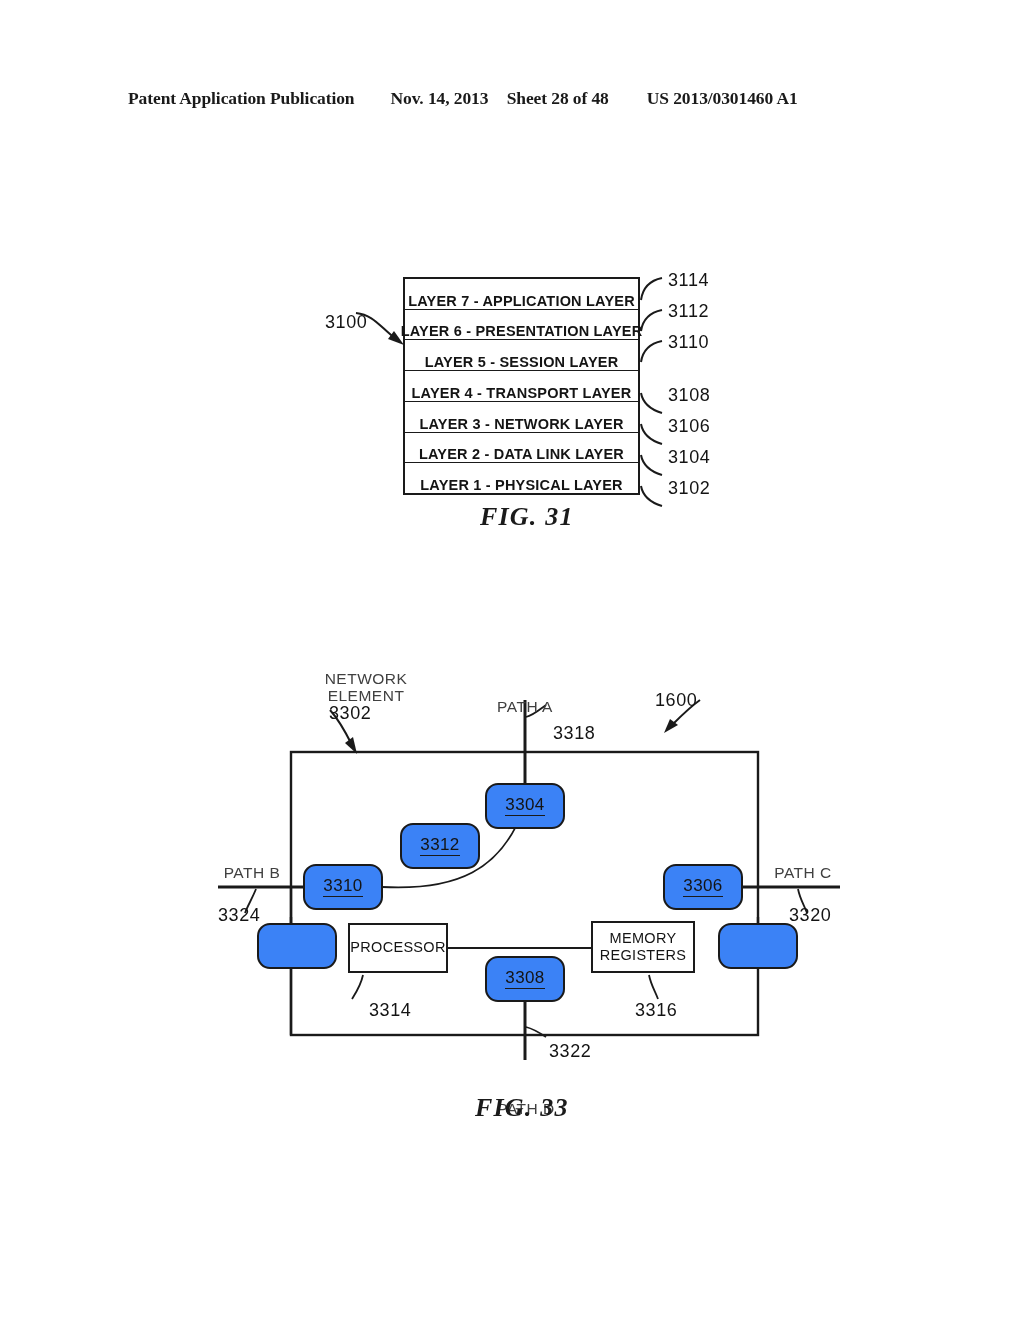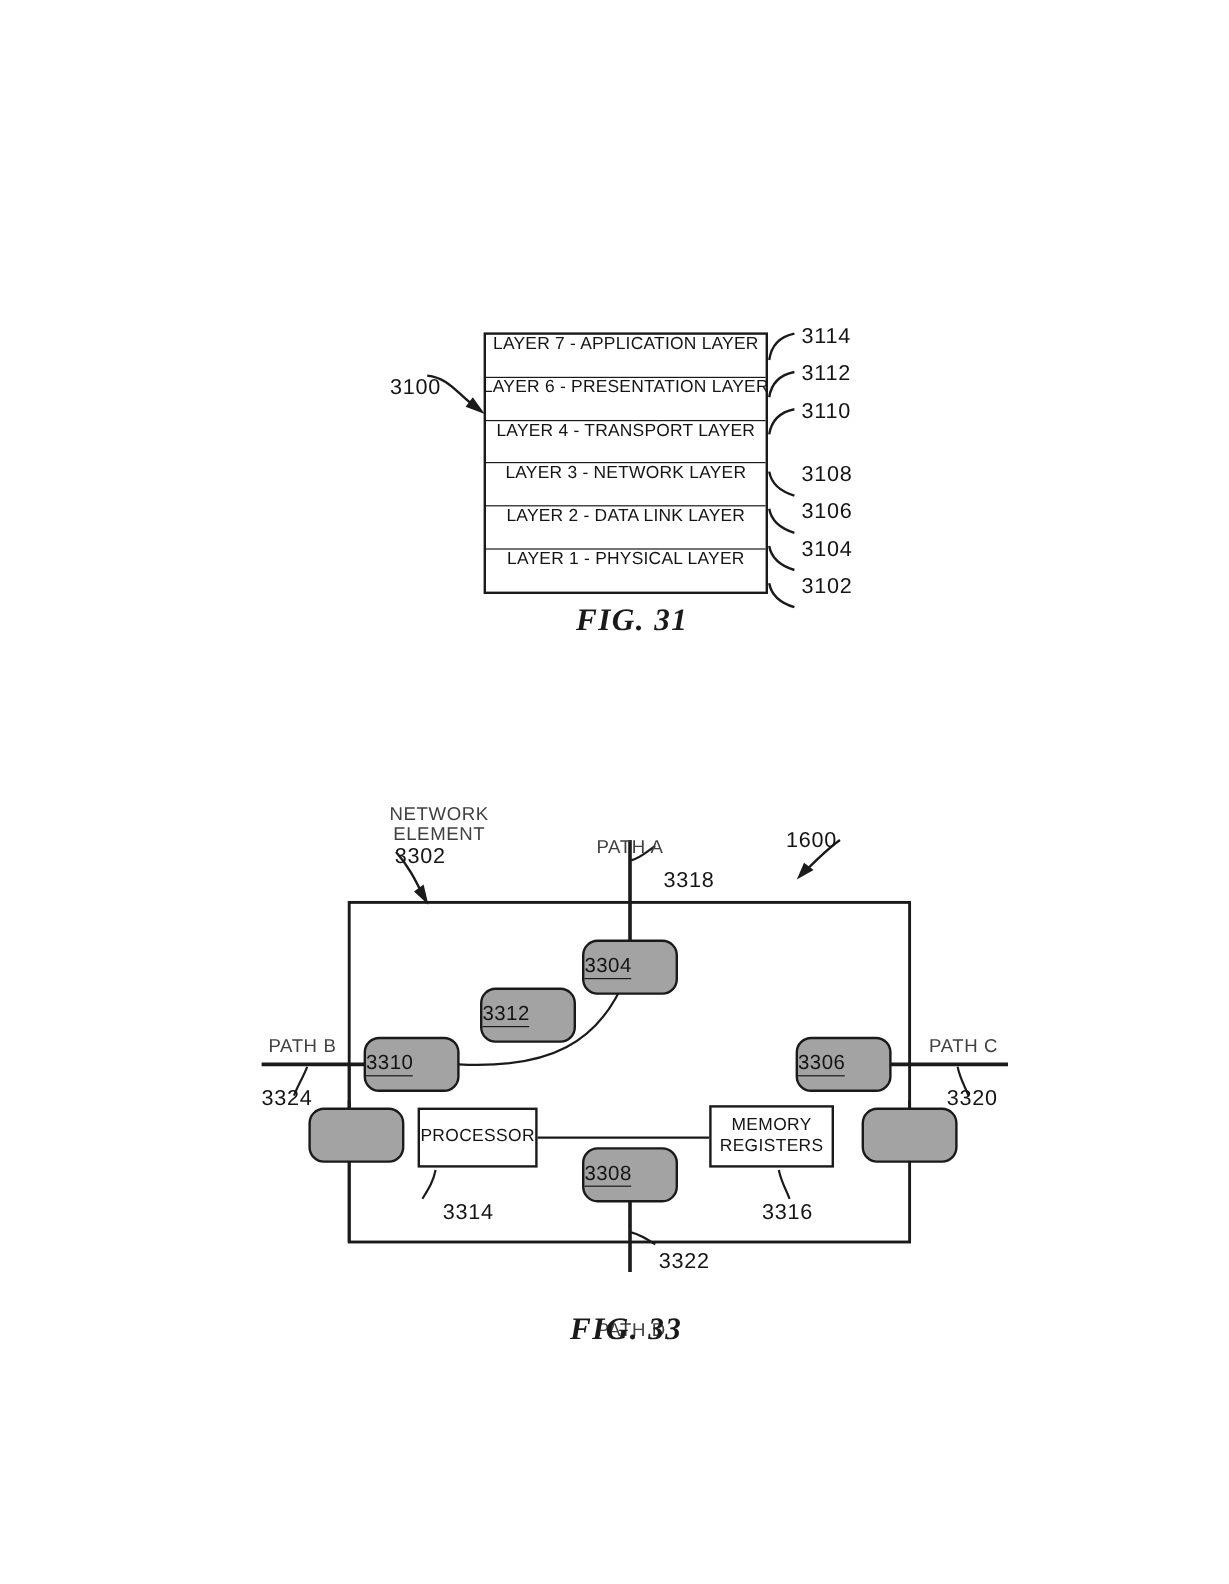--- a/index.html
+++ b/index.html
@@ -72,26 +72,27 @@
     border: 2px solid #1a1a1a;
     box-sizing: border-box;
     display: flex;
     flex-direction: column;
   }
   #fig31-stack .layer {
     flex: 1 1 0;
     border-bottom: 1.6px solid #1a1a1a;
     box-sizing: border-box;
     display: flex;
-    align-items: flex-start;
+    align-items: flex-end;
     justify-content: center;
     font-size: 14.5px;
     letter-spacing: 0.2px;
     white-space: nowrap;
     color: #141414;
+    font-weight: bold;
   }
   #fig31-stack .layer:last-child { border-bottom: none; }
 
   #fig31-leaders {
     position: absolute;
     left: 630px;
     top: 262px;
     width: 110px;
     height: 250px;
     pointer-events: none;
@@ -120,24 +121,25 @@
     width: 660px;
     height: 445px;
     overflow: visible;
   }
 
   
   .node {
     position: absolute;
     border: 2.4px solid #1a1a1a;
     border-radius: 13px;
-    background: #a3a3a3;
+    background: #3b82f6;
     box-sizing: border-box;
     display: flex;
     align-items: center;
+    justify-content: center;
     font-size: 17px;
     letter-spacing: 0.4px;
     color: #141414;
   }
   .node .u {
     border-bottom: 1.8px solid #1a1a1a;
     padding-bottom: 1px;
     line-height: 1.05;
   }
   .rect-node {
@@ -153,33 +155,44 @@
     line-height: 1.18;
     letter-spacing: 0.3px;
     color: #141414;
   }
 </style>
 </head>
 <body>
 
 <div id="page">
 
+  <div id="pub-header">
+    <span class="h-left">Patent Application Publication</span>
+    <span class="h-mid">
+      <span>Nov. 14, 2013</span>
+      <span class="sheet">Sheet 28 of 48</span>
+    </span>
+    <span class="h-right">US 2013/0301460 A1</span>
+  </div>
 
   <div class="ref" style="left:325px; top:312px;">3100</div>
   <svg id="fig31-callout-3100">
     <path d="M 4 8 C 22 10, 28 22, 44 34" fill="none" stroke="#1a1a1a" stroke-width="2"></path>
     <path d="M 52 40 L 36 34 L 42 26 Z" fill="#1a1a1a"></path>
   </svg>
 
   <div id="fig31-stack">
     <div class="layer">
       <span>LAYER 7 - APPLICATION LAYER</span>
     </div>
     <div class="layer">
       <span>LAYER 6 - PRESENTATION LAYER</span>
+    </div>
+    <div class="layer">
+      <span>LAYER 5 - SESSION LAYER</span>
     </div>
     <div class="layer">
       <span>LAYER 4 - TRANSPORT LAYER</span>
     </div>
     <div class="layer">
       <span>LAYER 3 - NETWORK LAYER</span>
     </div>
     <div class="layer">
       <span>LAYER 2 - DATA LINK LAYER</span>
     </div>

